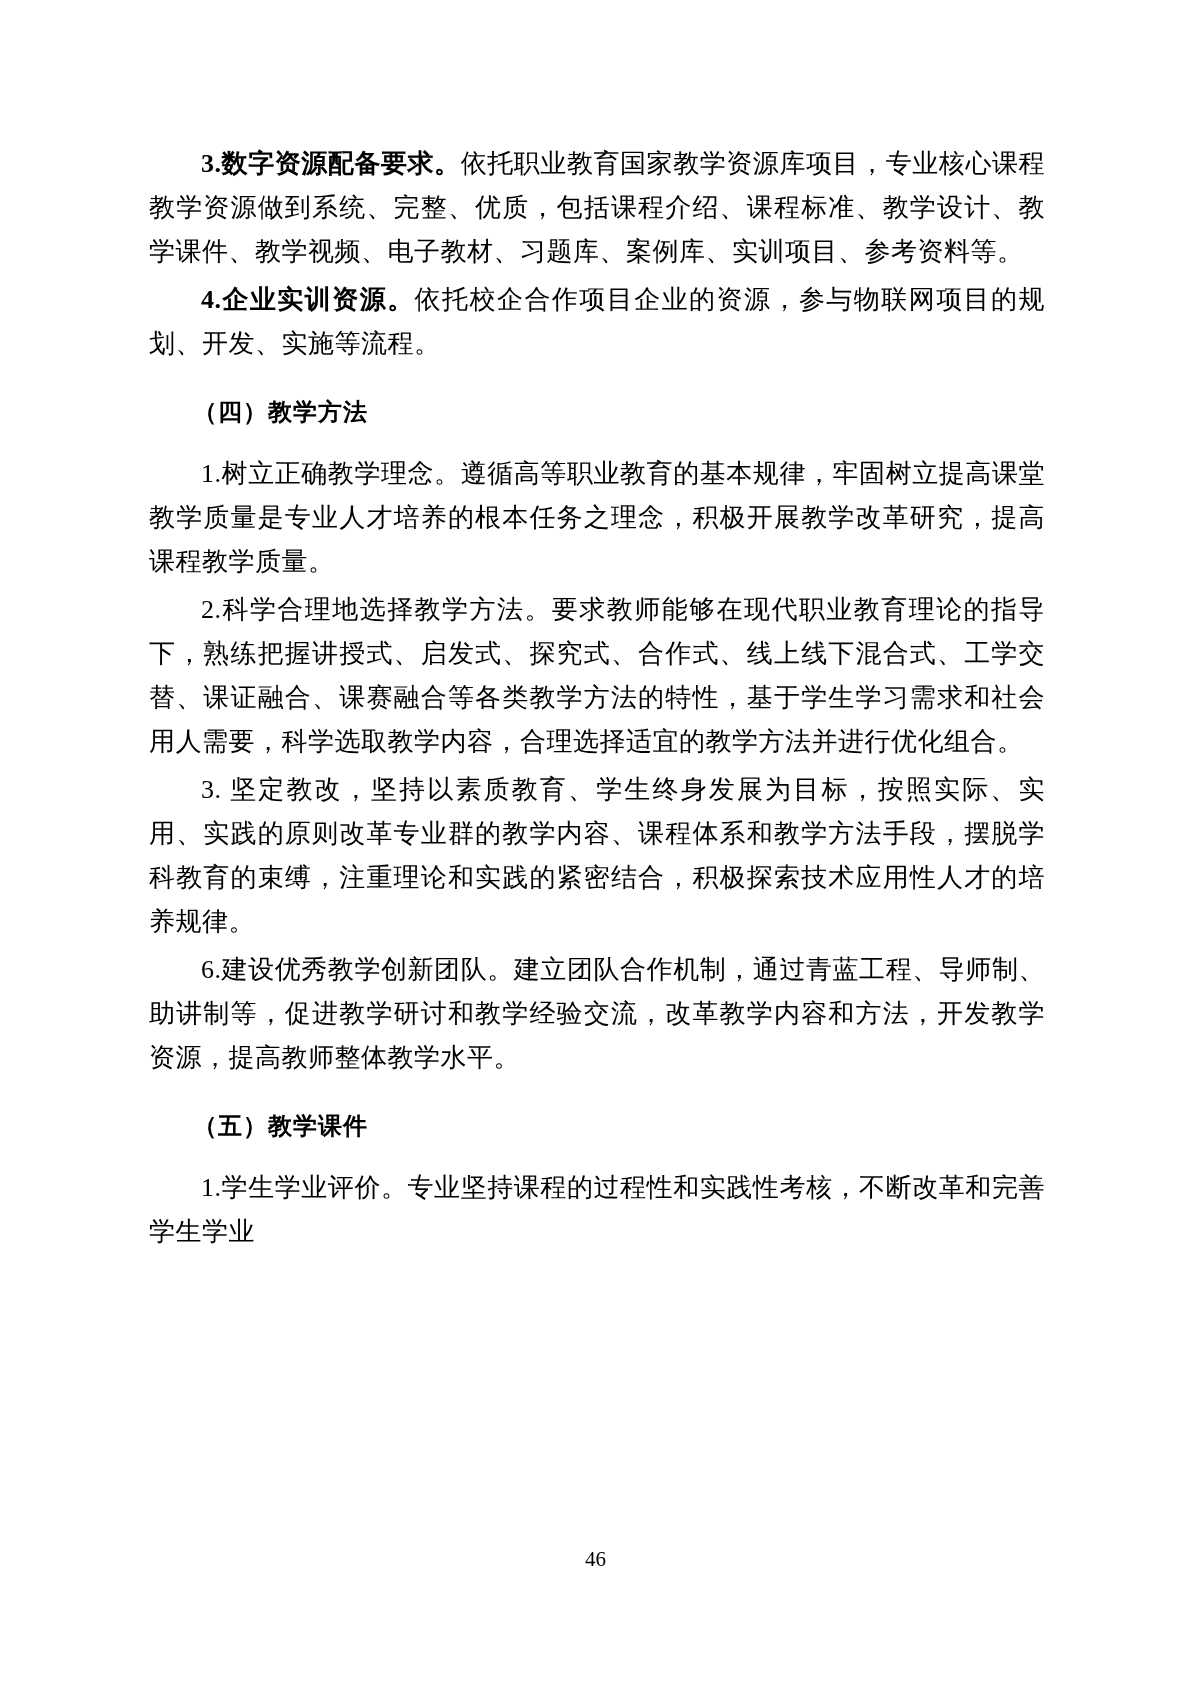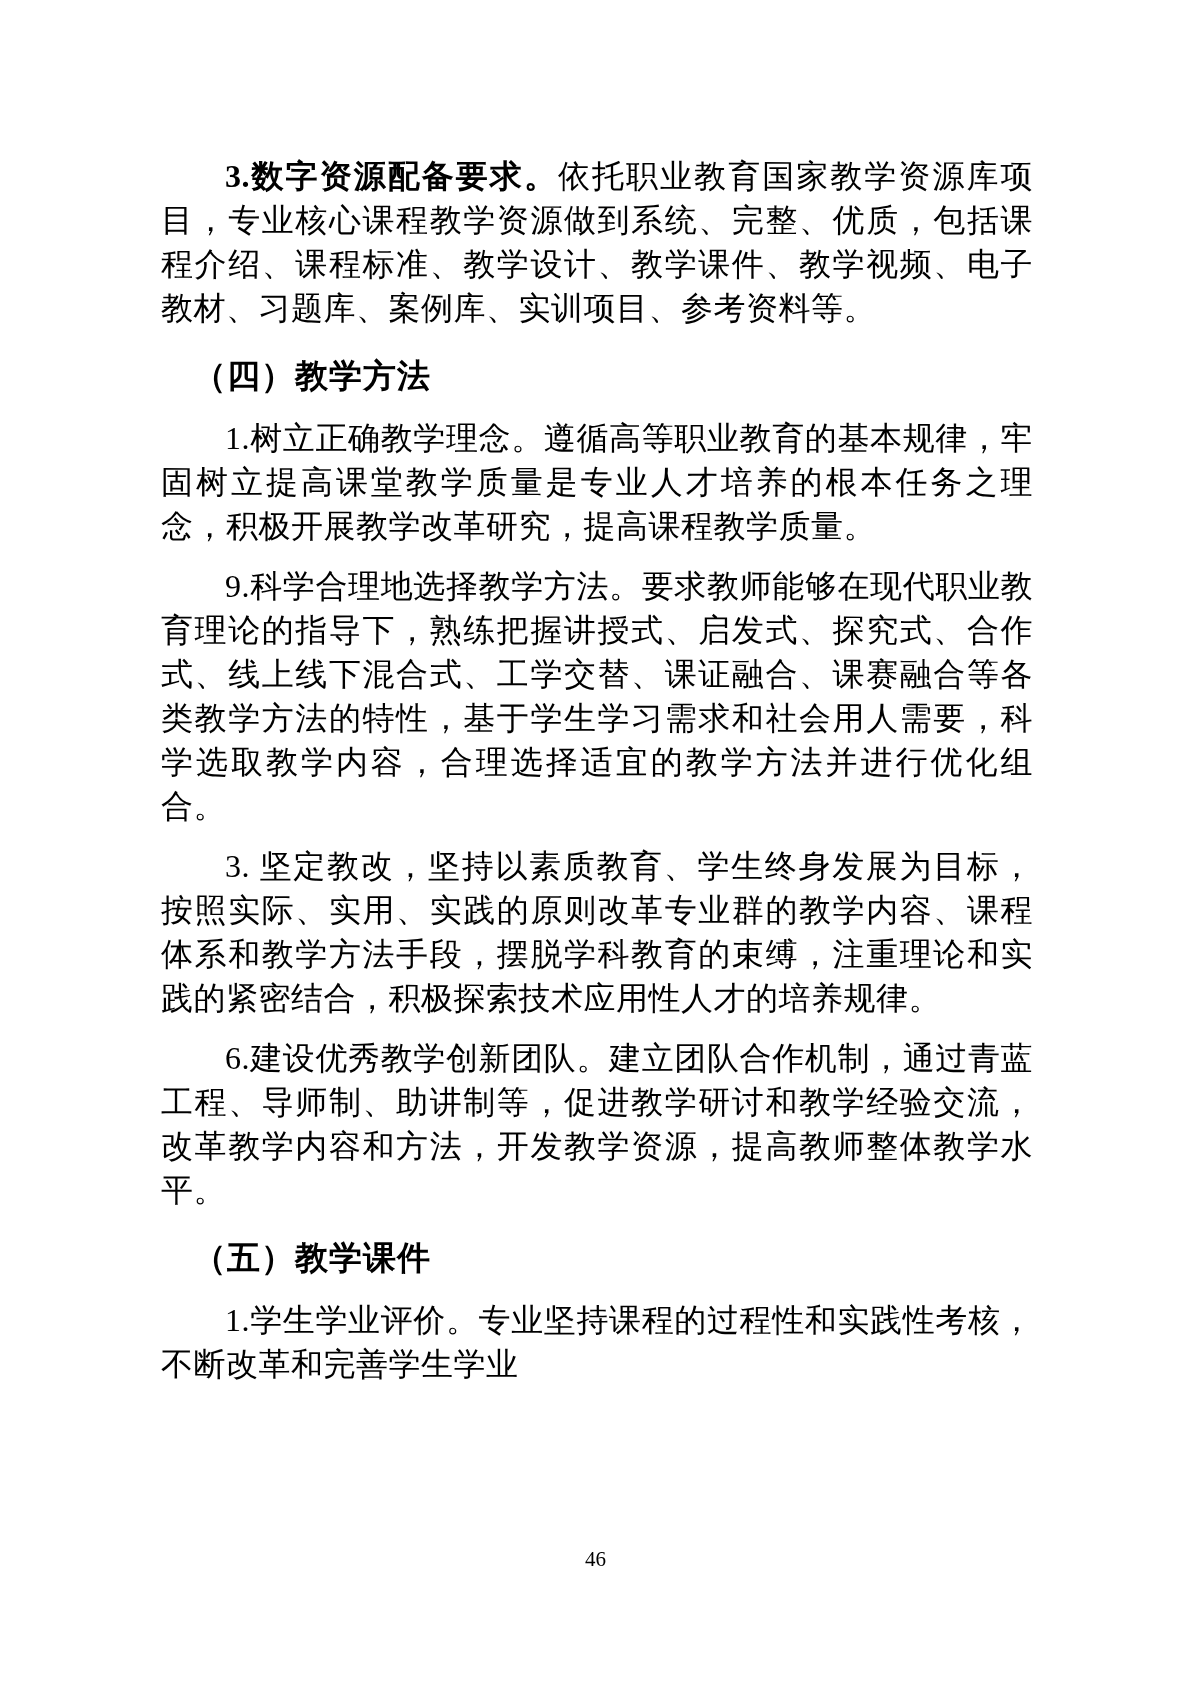--- a/index.html
+++ b/index.html
@@ -16,34 +16,34 @@
     font-family: "Liberation Serif", "DejaVu Serif", serif;
     color: #000000;
   }
   .content {
     position: absolute;
     left: 145px;
     top: 138px;
     width: 904px;
   }
   .para {
-    margin: 16px;
-    font-size: 32px;
+    margin: 4px;
+    font-size: 26px;
     line-height: 44px;
     text-align: justify;
     text-indent: 2em;
     letter-spacing: 0.5px;
   }
   .para .lead {
     font-weight: bold;
   }
   .heading {
     margin: 22px 0 16px 0;
     font-family: "Liberation Sans", "DejaVu Sans", sans-serif;
-    font-size: 33px;
+    font-size: 24px;
     font-weight: bold;
     line-height: 48px;
     text-indent: 48px;
     letter-spacing: 1px;
   }
   .footer {
     position: absolute;
     left: 0;
     top: 1545px;
     width: 100%;
@@ -54,26 +54,27 @@
 </style>
 </head>
 <body>
 
 <div class="page">
   <div class="content">
 
     <p class="para"><b class="lead">3.数字资源配备要求。</b><span>依托职业教育国家教学资源库项目，专业核心课程教学资源做到系统、完整、优质，包括课程介绍、课程标准、教学设计、教学课件、教学视频、电子教材、习题库、案例库、实训项目、参考资料等。</span></p>
 
 
+    <p class="para"><b class="lead">4.企业实训资源。</b><span>依托校企合作项目企业的资源，参与物联网项目的规划、开发、实施等流程。</span></p>
 
     <h2 class="heading">（四）教学方法</h2>
 
     <p class="para"><b class="lead"></b><span>1.树立正确教学理念。遵循高等职业教育的基本规律，牢固树立提高课堂教学质量是专业人才培养的根本任务之理念，积极开展教学改革研究，提高课程教学质量。</span></p>
 
-    <p class="para"><b class="lead"></b><span>9.科学合理地选择教学方法。要求教师能够在现代职业教育理论的指导下，熟练把握讲授式、启发式、探究式、合作式、线上线下混合式、工学交替、课证融合、课赛融合等各类教学方法的特性，基于学生学习需求和社会用人需要，科学选取教学内容，合理选择适宜的教学方法并进行优化组合。</span></p>
+    <p class="para"><b class="lead"></b><span>2.科学合理地选择教学方法。要求教师能够在现代职业教育理论的指导下，熟练把握讲授式、启发式、探究式、合作式、线上线下混合式、工学交替、课证融合、课赛融合等各类教学方法的特性，基于学生学习需求和社会用人需要，科学选取教学内容，合理选择适宜的教学方法并进行优化组合。</span></p>
 
     <p class="para"><b class="lead"></b><span>3. 坚定教改，坚持以素质教育、学生终身发展为目标，按照实际、实用、实践的原则改革专业群的教学内容、课程体系和教学方法手段，摆脱学科教育的束缚，注重理论和实践的紧密结合，积极探索技术应用性人才的培养规律。</span></p>
 
 
 
     <p class="para"><b class="lead"></b><span>6.建设优秀教学创新团队。建立团队合作机制，通过青蓝工程、导师制、助讲制等，促进教学研讨和教学经验交流，改革教学内容和方法，开发教学资源，提高教师整体教学水平。</span></p>
 
     <h2 class="heading">（五）教学课件</h2>
 
     <p class="para"><b class="lead"></b><span>1.学生学业评价。专业坚持课程的过程性和实践性考核，不断改革和完善学生学业</span></p>

